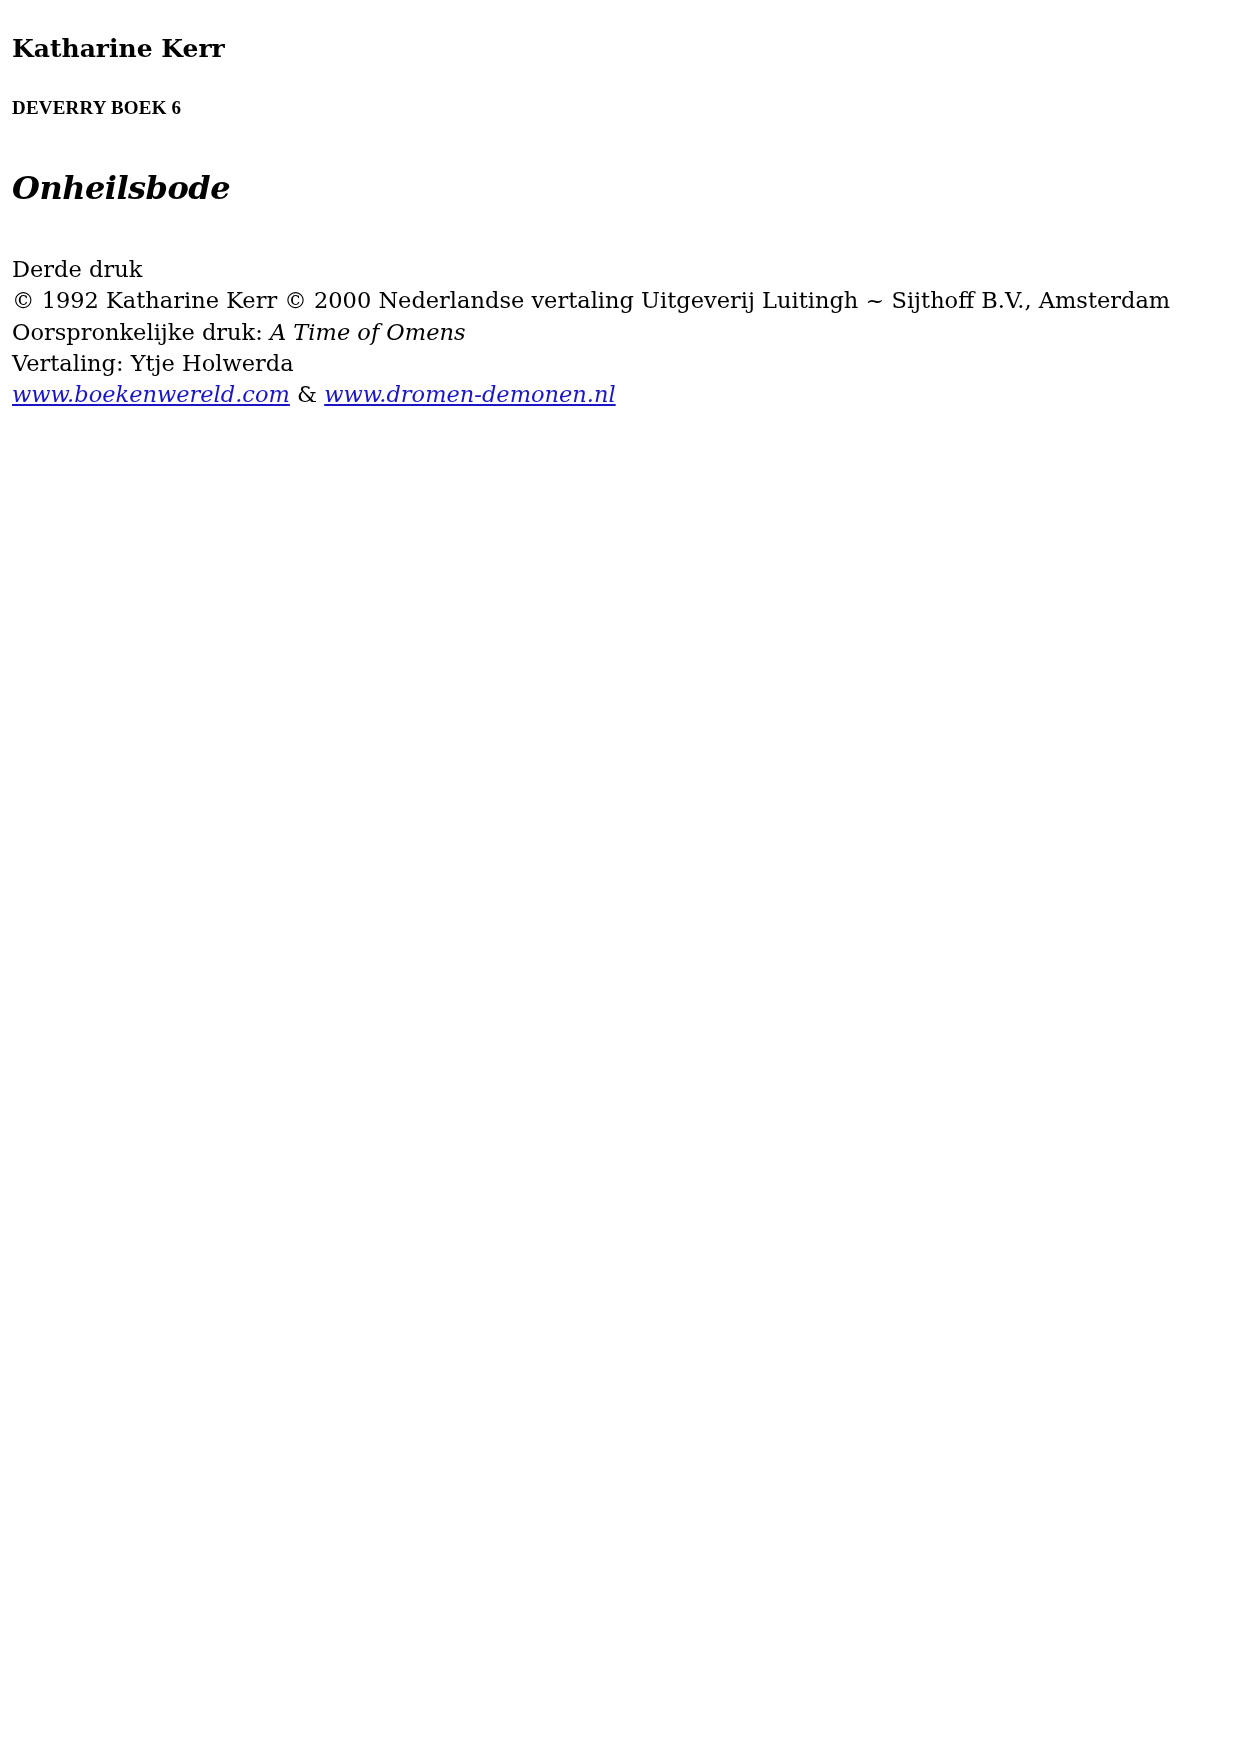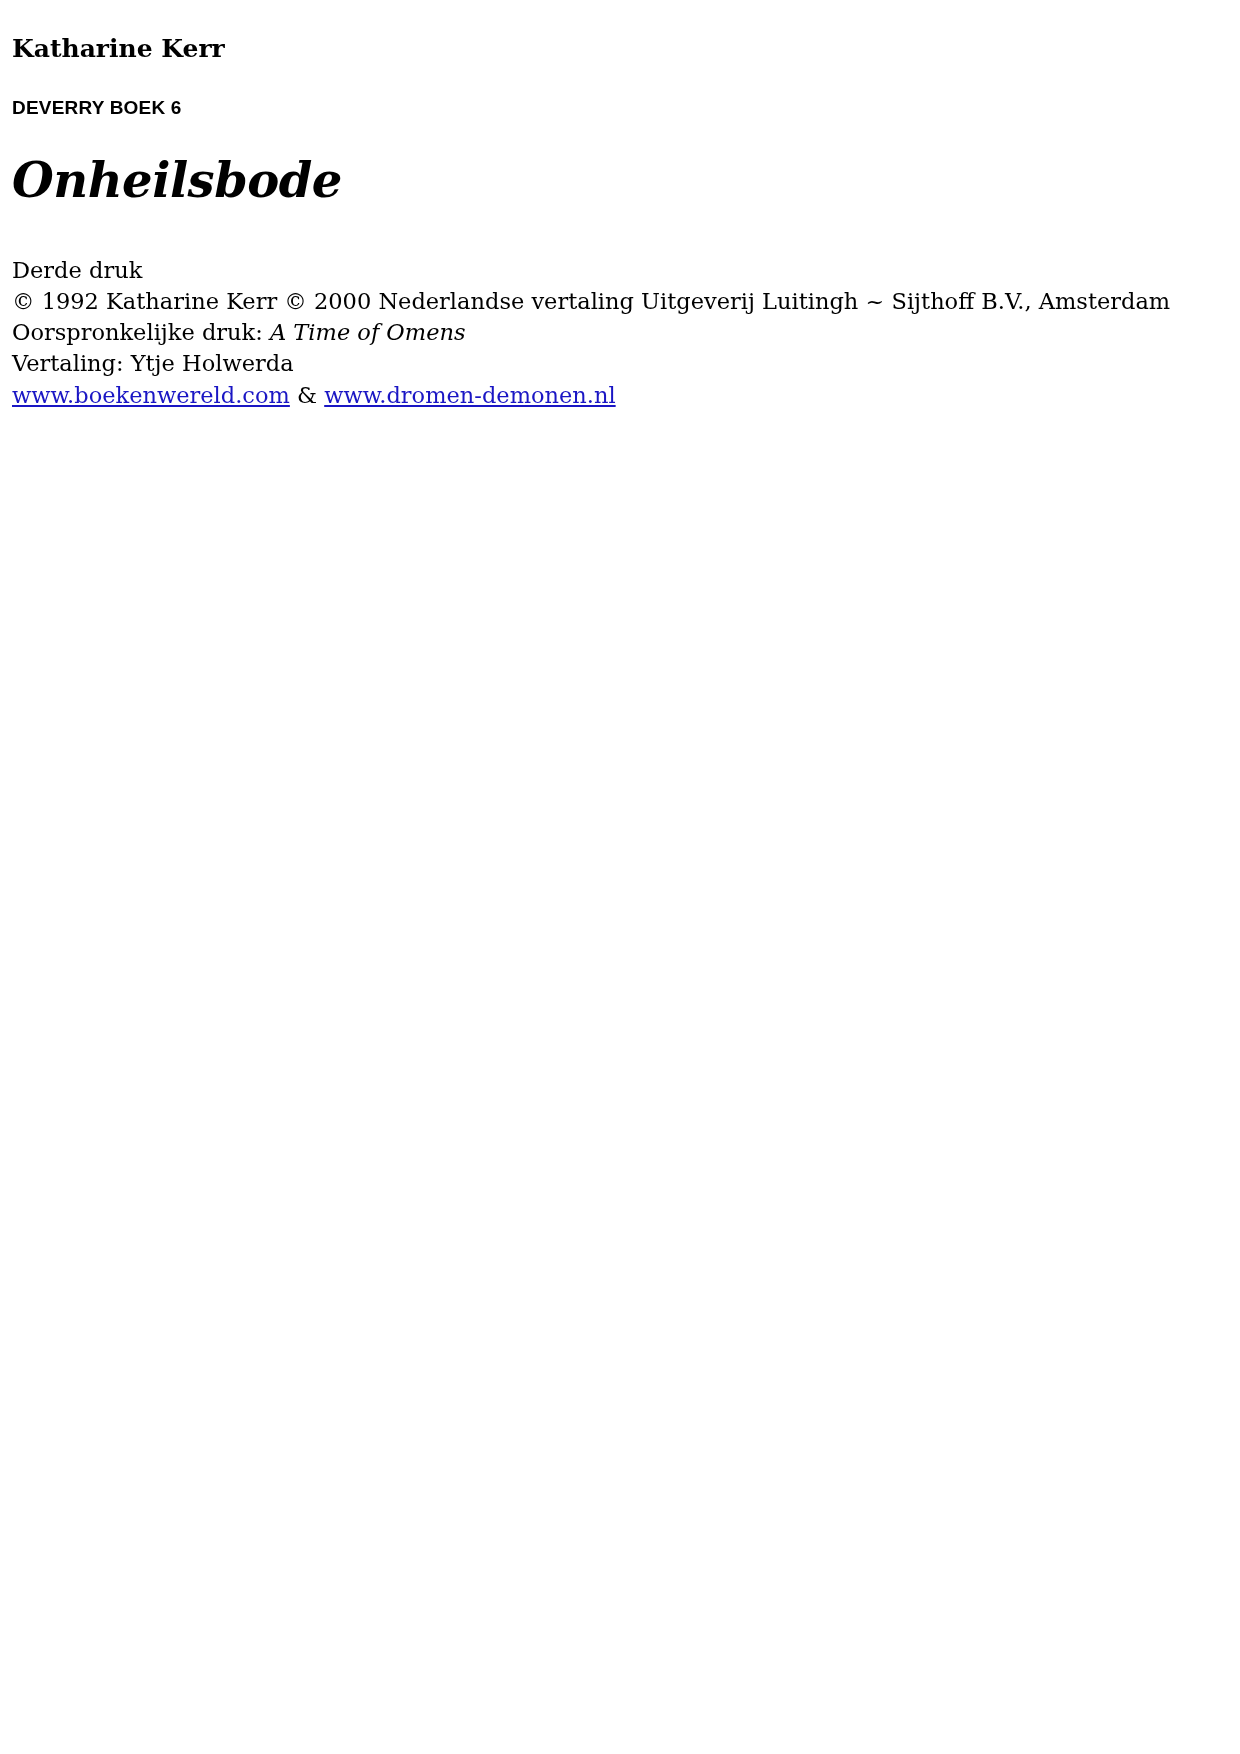--- a/index.html
+++ b/index.html
@@ -23,50 +23,51 @@
   }
   .author {
     font-family: "DejaVu Serif", "Liberation Serif", serif;
     font-weight: bold;
     font-size: 25px;
     line-height: 1.2;
     margin: 0 0 0 0;
     padding-top: 6px;
   }
   .series {
-    font-family: Liberation Sans, sans-serif;
+    font-family: Liberation Serif, serif;
     font-weight: bold;
     font-size: 19px;
     line-height: 1.2;
     margin: 33px 0 0 0;
     letter-spacing: 0.2px;
   }
   .title {
     font-family: "DejaVu Serif", "Liberation Serif", serif;
     font-weight: bold;
     font-style: italic;
-    font-size: 48px;
+    font-size: 32px;
     line-height: 1.1;
-    margin: 34px 0 0 0;
+    margin: 51px 0 0 0;
     letter-spacing: -0.5px;
   }
   .colophon {
     margin: 48px 0 0 0;
     font-size: 22.5px;
     line-height: 1.39;
   }
   .colophon div {
     white-space: nowrap;
   }
   .it {
     font-style: italic;
   }
   a.weblink {
     color: #1a16c4;
     text-decoration: underline;
+    font-style: italic;
   }
   .amp {
     color: #000;
   }
 </style>
 </head>
 <body>
 
 <div class="page">
 

